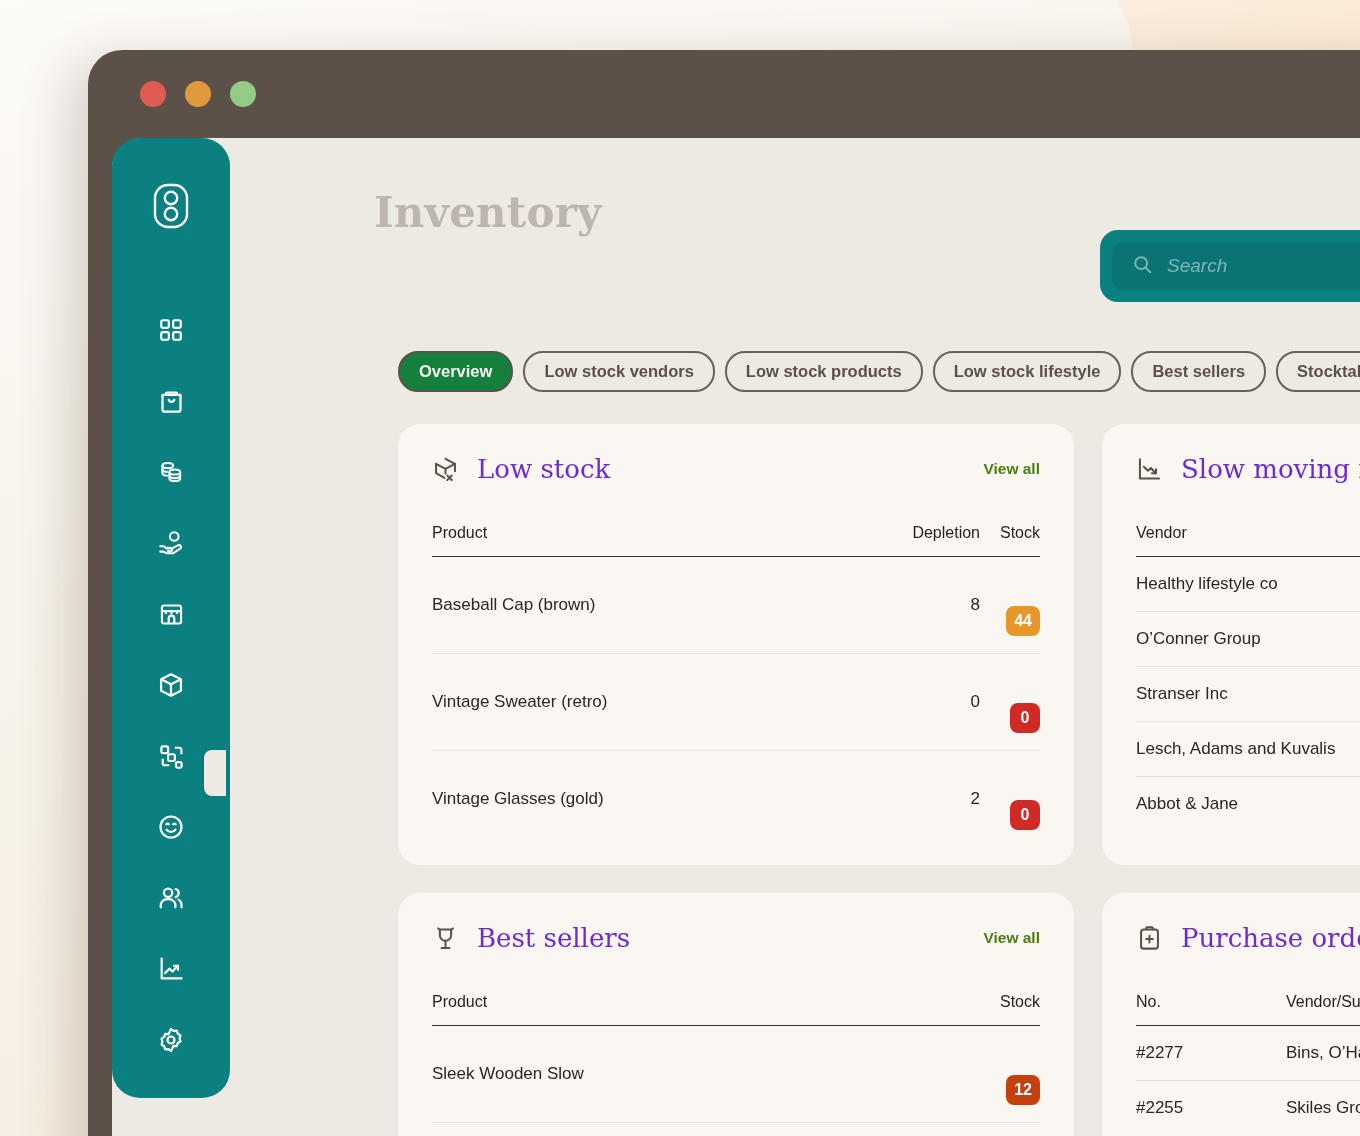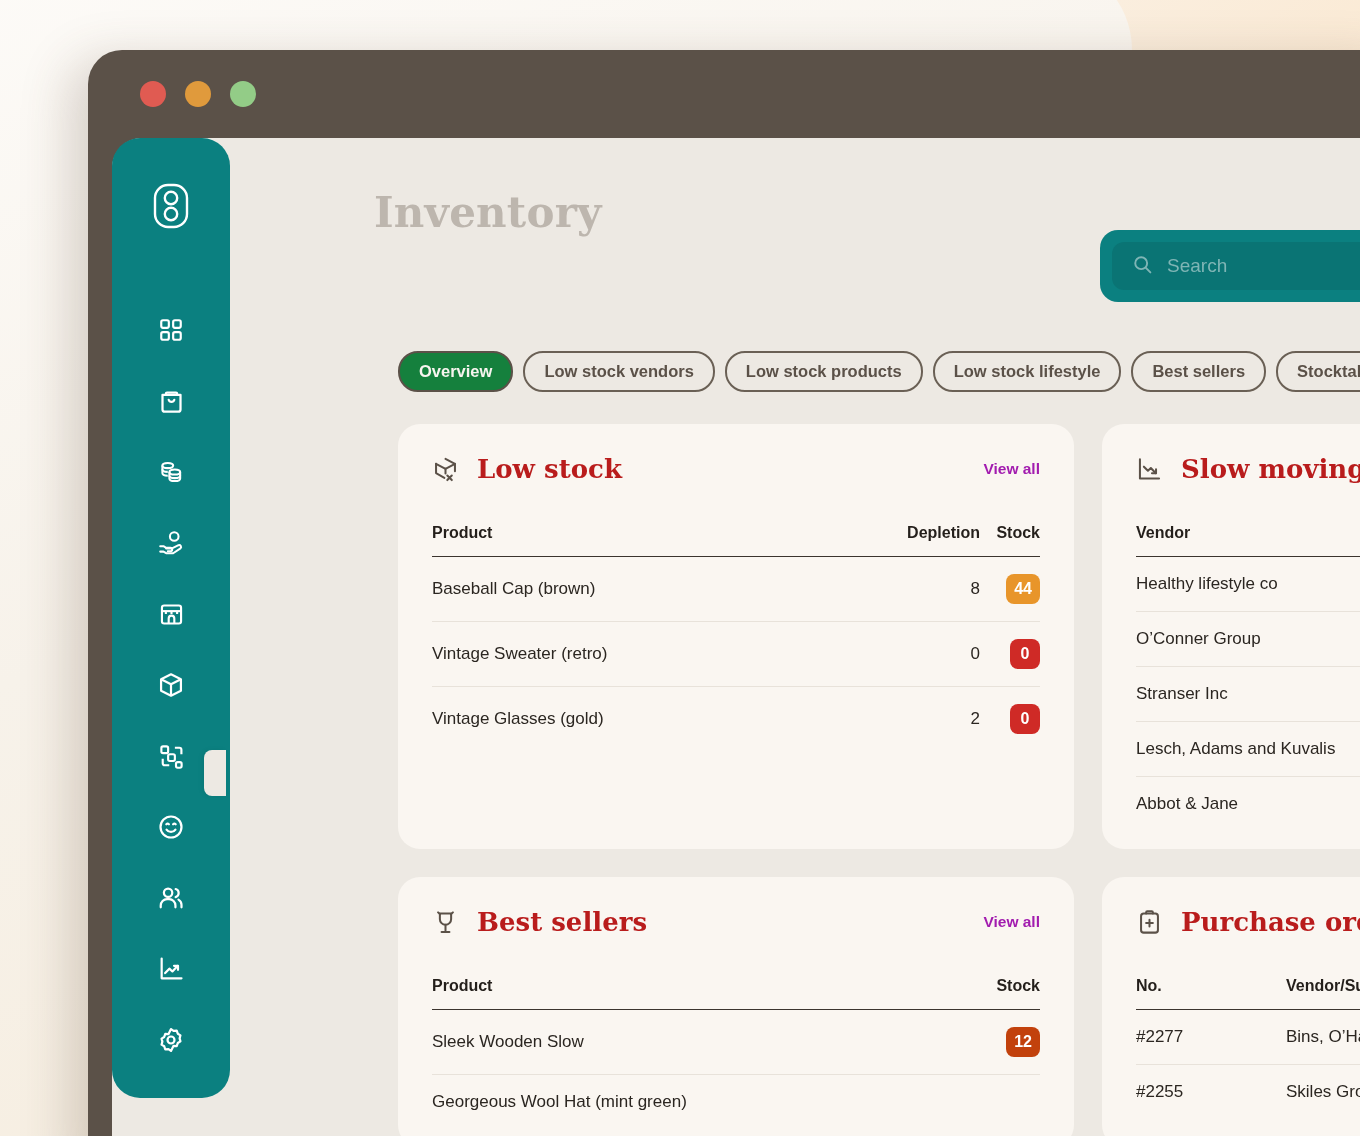--- a/index.html
+++ b/index.html
@@ -117,21 +117,21 @@
     z-index: 4;
   }
   #search-field {
     width: 100%; height: 100%;
     background: #0a7474;
     border-radius: 12px;
     display: flex; align-items: center;
     padding-left: 20px;
     gap: 14px;
   }
-  #search-text { color: #7fb5b5; font-size: 19px; }
+  #search-text { color: #7fb5b5; font-size: 19px; font-style: italic; }
 
   
   #tabs {
     position: absolute;
     left: 310px; top: 301px;
     display: flex;
     gap: 10px;
     align-items: center;
   }
   .tab {
@@ -167,35 +167,35 @@
     padding: 30px 34px 18px 34px;
   }
   .card-head {
     display: flex;
     align-items: center;
     margin-bottom: 40px;
   }
   .card-icon { margin-right: 18px; display: flex; }
   .card-title {
     font-family: "DejaVu Serif", serif;
-    font-weight: bold;
+    font-weight: normal;
     font-size: 26px;
-    color: #b91c1c;
+    color: #6d28d9;
     flex: 1;
   }
   .view-all {
-    color: #a21caf;
+    color: #4d7c0f;
     font-size: 15.5px;
     font-weight: bold;
     cursor: pointer;
   }
   table { width: 100%; border-collapse: collapse; }
   th {
     font-size: 16px;
-    font-weight: bold;
+    font-weight: normal;
     color: #241f1b;
     text-align: left;
     padding-bottom: 14px;
     border-bottom: 1.5px solid #3b342e;
     white-space: nowrap;
   }
   td {
     font-size: 17px;
     color: #2b2621;
     padding: 17px 0;
@@ -207,20 +207,21 @@
   .badge-cell { text-align: right; width: 60px; }
   .badge {
     display: inline-flex;
     align-items: center; justify-content: center;
     min-width: 30px; height: 30px;
     padding: 0 8px;
     border-radius: 8px;
     color: #fff;
     font-size: 16px;
     font-weight: bold;
+    margin-top: 32px;
   }
   .b-orange { background: #e8952a; }
   .b-red    { background: #cf2a26; }
   .b-green  { background: #c2410c; }
 </style>
 </head>
 <body>
 
 <div id="bg-gradient"></div>
 <div id="bg-card"></div>

